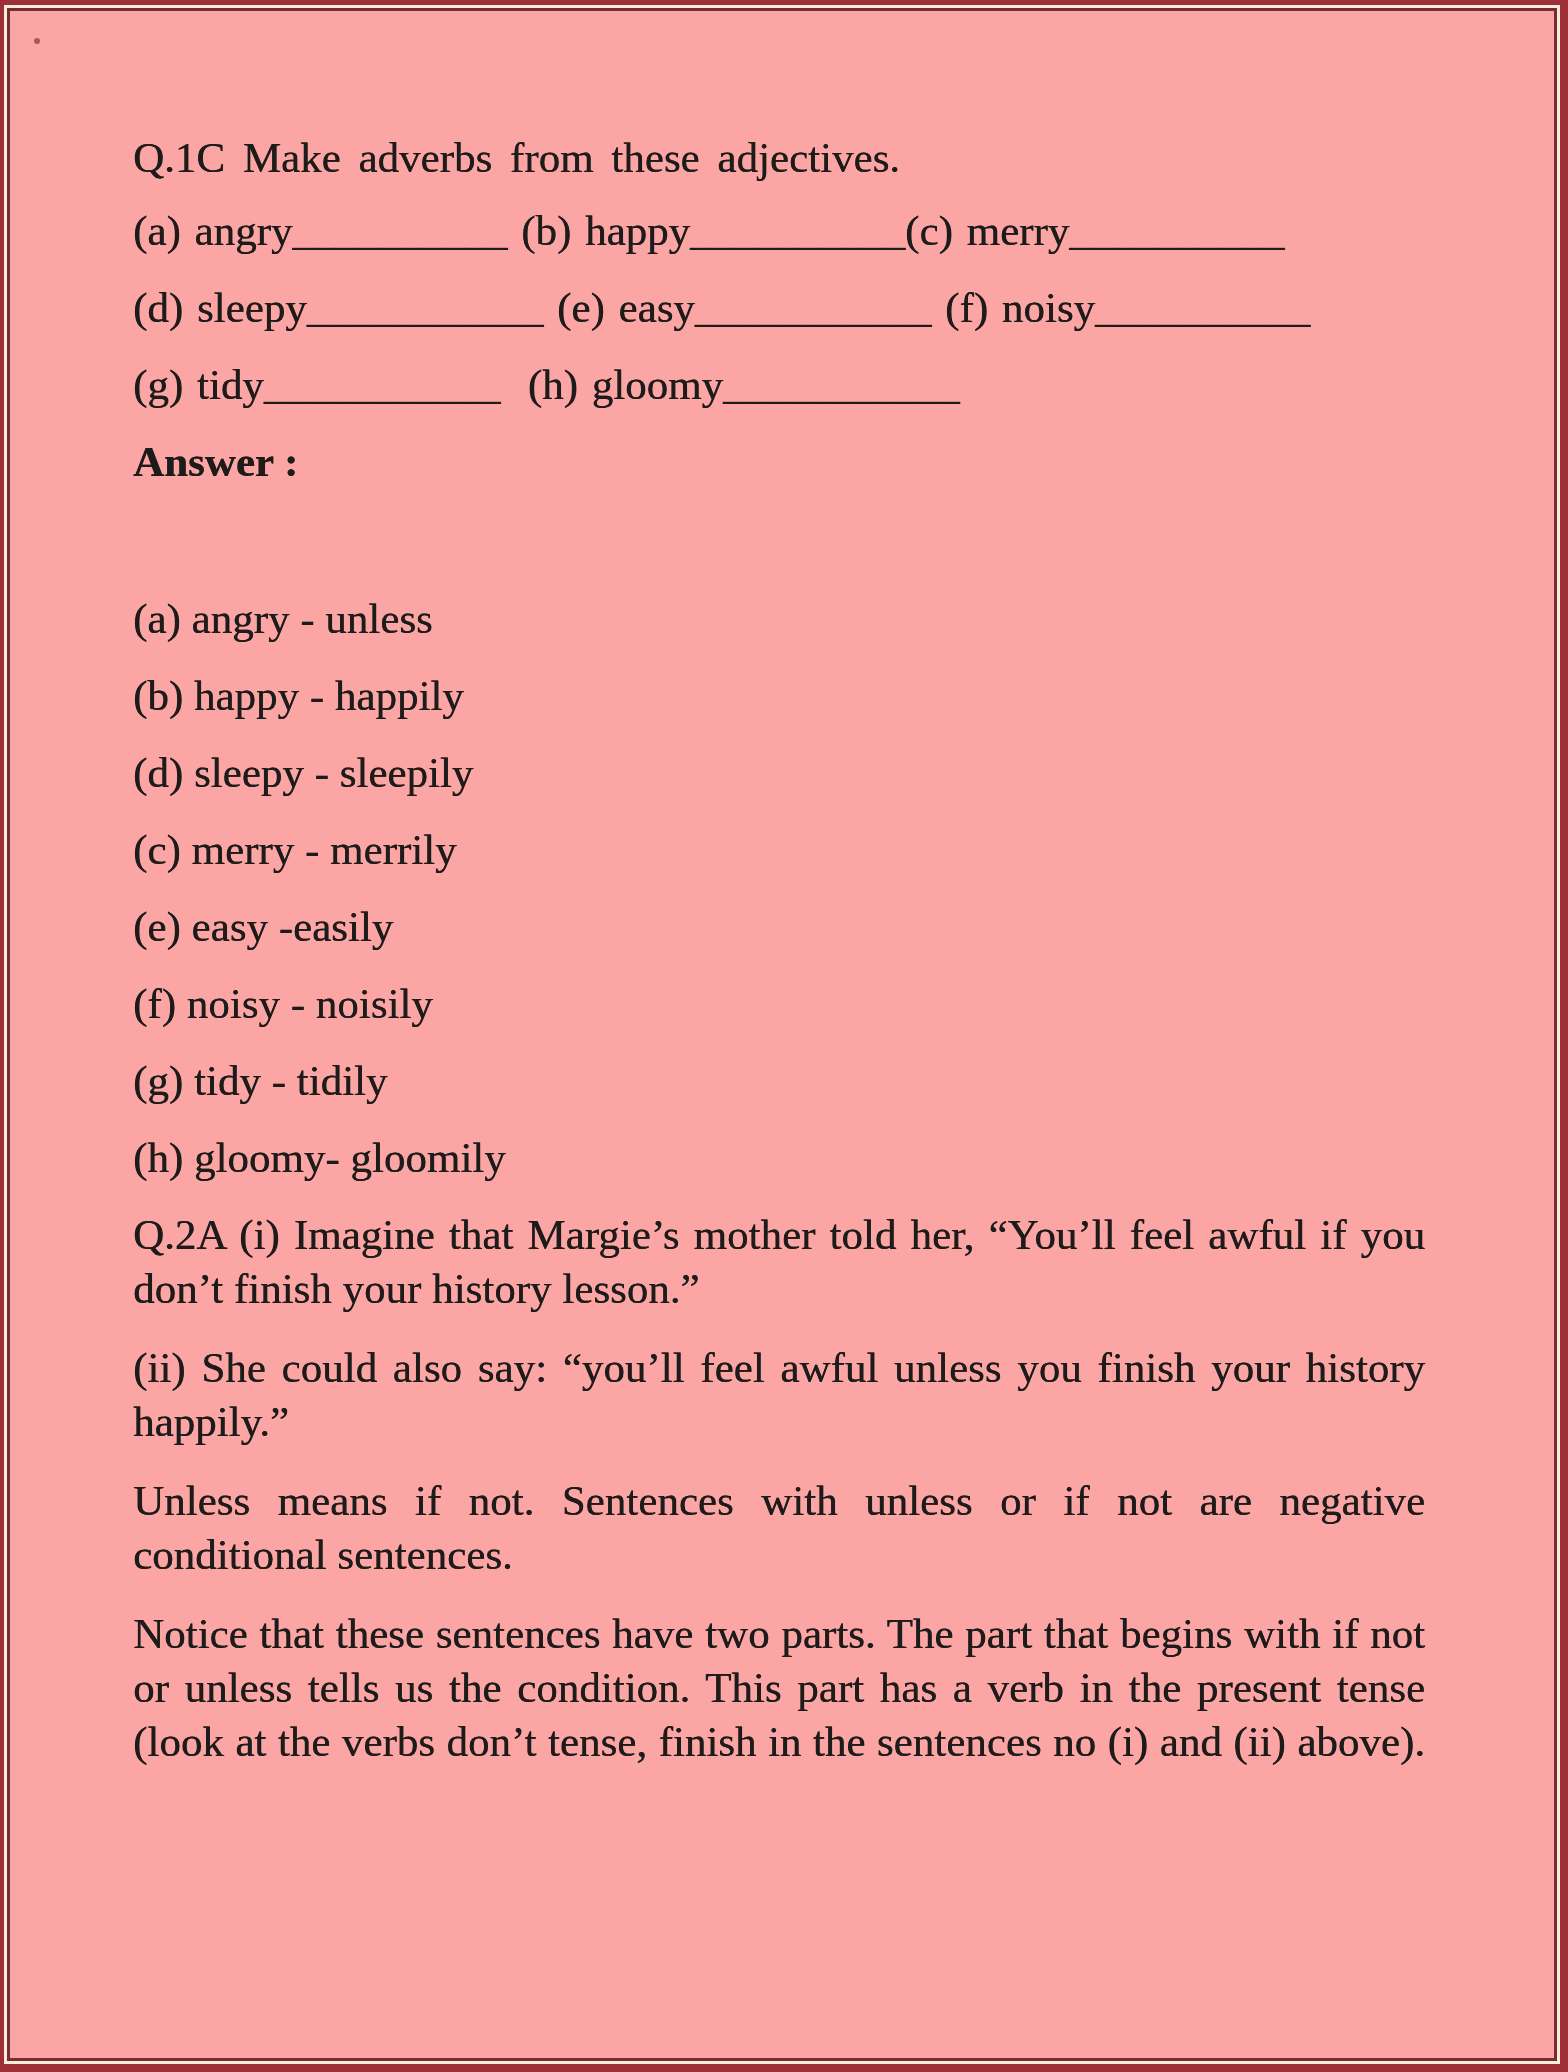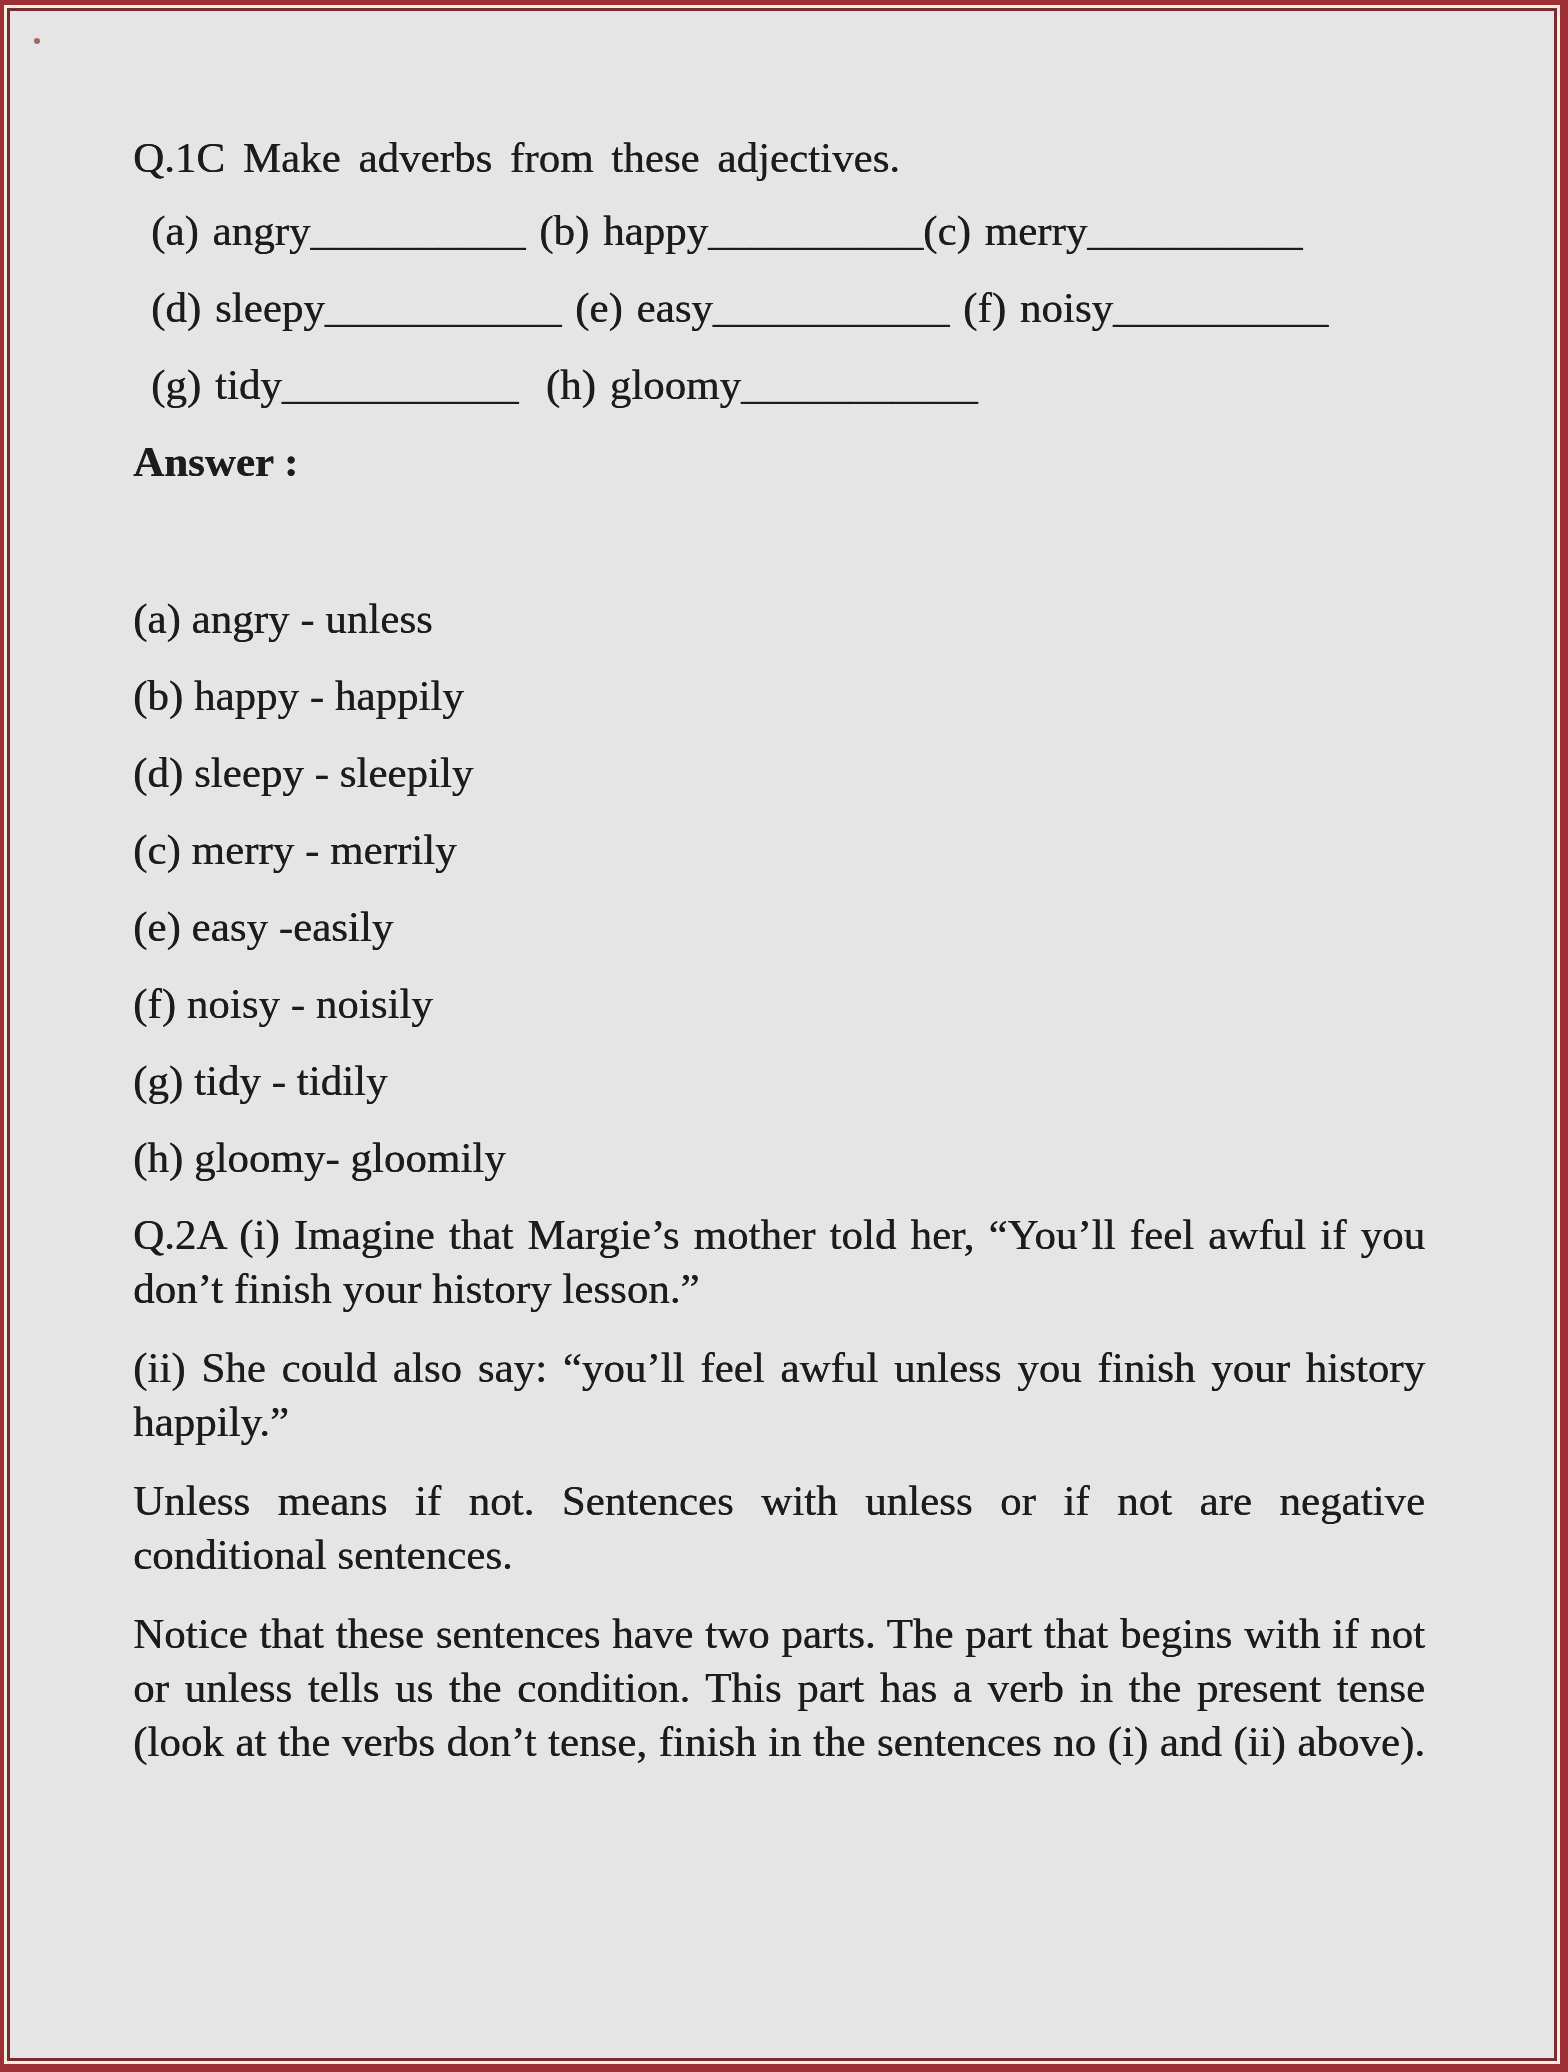--- a/index.html
+++ b/index.html
@@ -7,36 +7,36 @@
     width: 1568px;
     height: 2072px;
     position: relative;
     background: #9e2f37;               
     font-family: "Liberation Serif", "DejaVu Serif", serif;
   }
   
   .frame {
     position: absolute;
     top: 8px; left: 7px; right: 11px; bottom: 11px;
-    background: #e5e5e5;
+    background: #fca5a5;
     border: 3px solid #7a2b30;
     box-shadow: 0 0 0 3px #f5eedd;
     box-sizing: border-box;
     overflow: hidden;
   }
   .content {
     padding: 120px 129px 0 123px;       
     color: #1d1c1a;
     font-size: 43px;
     line-height: 54px;
     text-shadow: 0.4px 0 0 #1d1c1a;     
   }
   .line { white-space: pre-wrap; }
   .title { word-spacing: 7px; margin-bottom: 19px; }
-  .blank-row { margin-bottom: 23px; word-spacing: 3px; margin-left: 18px; }
+  .blank-row { margin-bottom: 23px; word-spacing: 3px; }
   .answer-heading { font-weight: bold; margin-bottom: 103px; }
   .answer-item { margin-bottom: 23px; }
   .q2a { }
   .para { margin-bottom: 25px; }
   .jline {                               
     text-align: justify;
     text-align-last: justify;
   }
   .speck {
     position: absolute; left: 24px; top: 27px;

